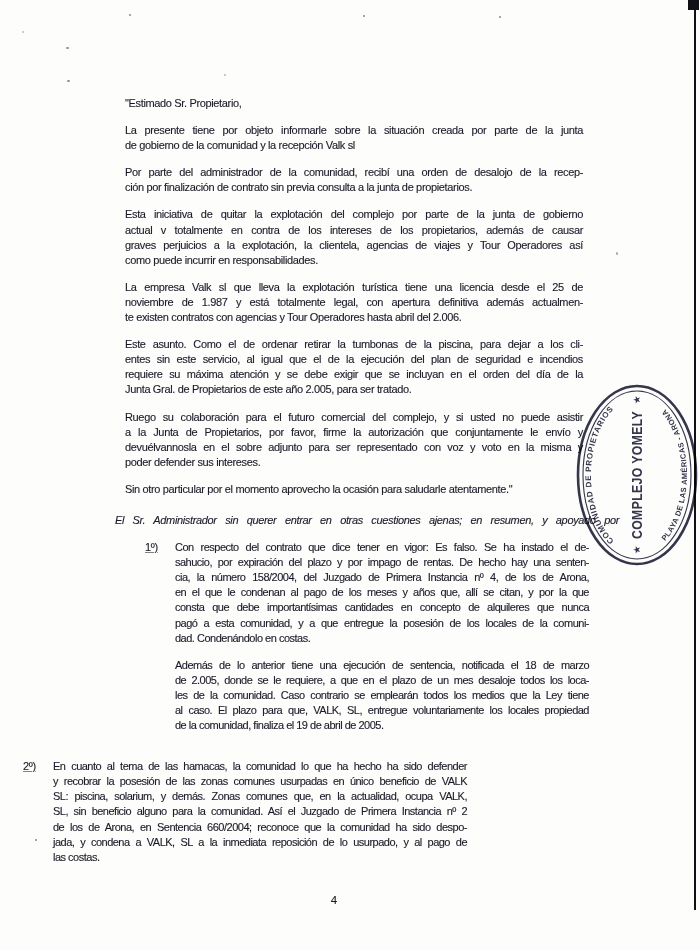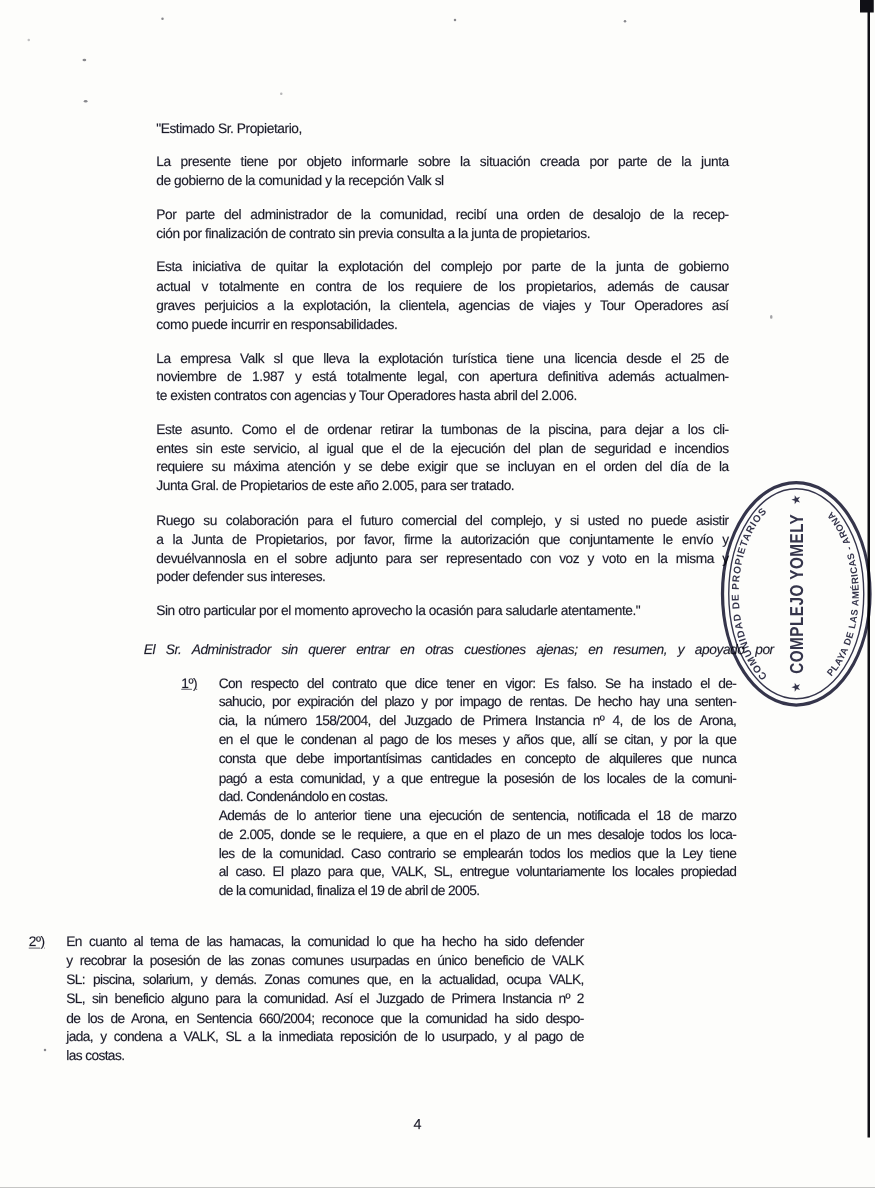--- a/index.html
+++ b/index.html
@@ -16,21 +16,21 @@
   .line.end{text-align:left;text-align-last:left;}
 
   .letter{margin-left:125px;width:458px;}
   .letter .para{margin-bottom:12px;}
 
   .response-intro{margin-left:115px;width:504px;margin-top:16px;margin-bottom:12px;font-style:italic;}
 
   .item{display:flex;margin-left:145px;}
   .item-num{flex:0 0 30px;width:30px;text-decoration:underline;}
   .item-body{width:414px;letter-spacing:-0.5px;}
-  .item-body .para + .para{}
+  .item-body .para + .para{margin-top:12px;}
   .item-2{margin-top:26px;margin-left:23px;}
 
   .page-number{position:absolute;left:326px;top:893px;width:16px;text-align:center;
     letter-spacing:0;font-size:11.5px;}
 
   
   .edge-line{position:absolute;left:694px;top:7px;width:2px;height:903px;background:#101016;}
   .edge-blob{position:absolute;left:688px;top:0;width:11px;height:10px;background:#101016;}
   .speck{position:absolute;border-radius:50%;background:#4a4a52;opacity:.65;}
 
@@ -72,21 +72,21 @@
       <div class="para">
           <span class="line">La presente tiene por objeto informarle sobre la situación creada por parte de la junta</span>
           <span class="line end">de gobierno de la comunidad y la recepción Valk sl</span>
         </div>
       <div class="para">
           <span class="line">Por parte del administrador de la comunidad, recibí una orden de desalojo de la recep-</span>
           <span class="line end">ción por finalización de contrato sin previa consulta a la junta de propietarios.</span>
         </div>
       <div class="para">
           <span class="line">Esta iniciativa de quitar la explotación del complejo por parte de la junta de gobierno</span>
-          <span class="line">actual v totalmente en contra de los requiere de los propietarios, además de causar</span>
+          <span class="line">actual v totalmente en contra de los intereses de los propietarios, además de causar</span>
           <span class="line">graves perjuicios a la explotación, la clientela, agencias de viajes y Tour Operadores así</span>
           <span class="line end">como puede incurrir en responsabilidades.</span>
         </div>
       <div class="para">
           <span class="line">La empresa Valk sl que lleva la explotación turística tiene una licencia desde el 25 de</span>
           <span class="line">noviembre de 1.987 y está totalmente legal, con apertura definitiva además actualmen-</span>
           <span class="line end">te existen contratos con agencias y Tour Operadores hasta abril del 2.006.</span>
         </div>
       <div class="para">
           <span class="line">Este asunto. Como el de ordenar retirar la tumbonas de la piscina, para dejar a los cli-</span>

